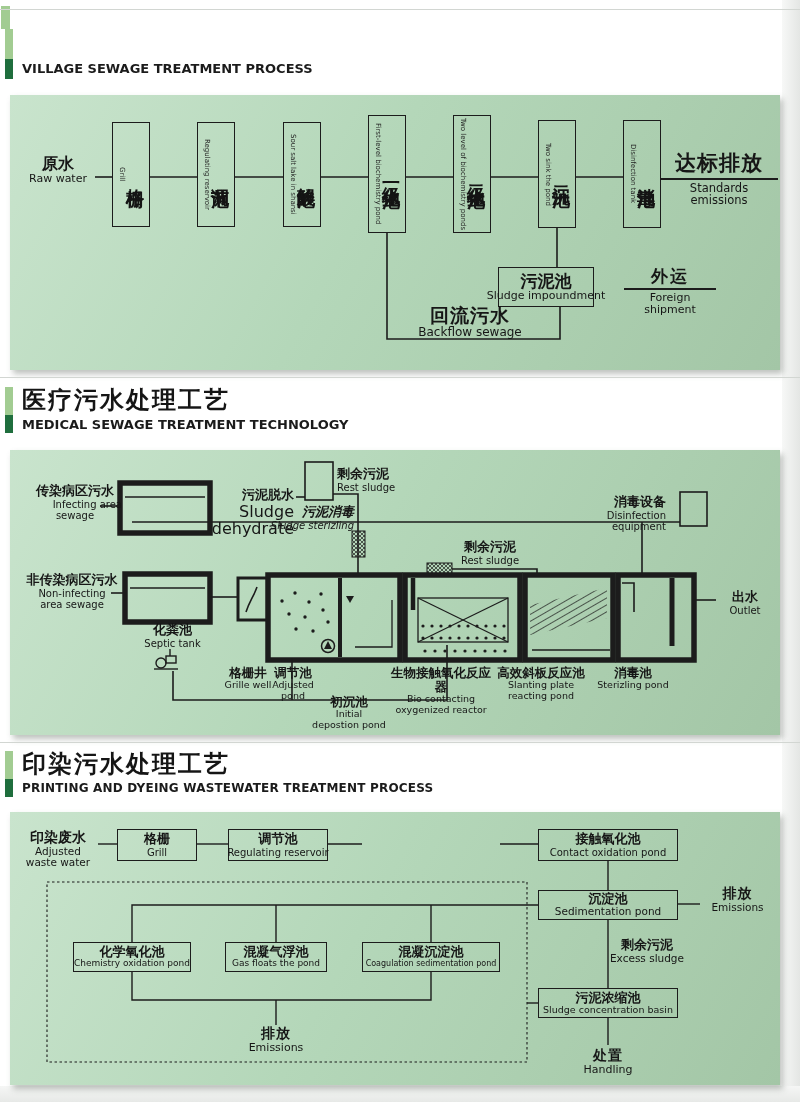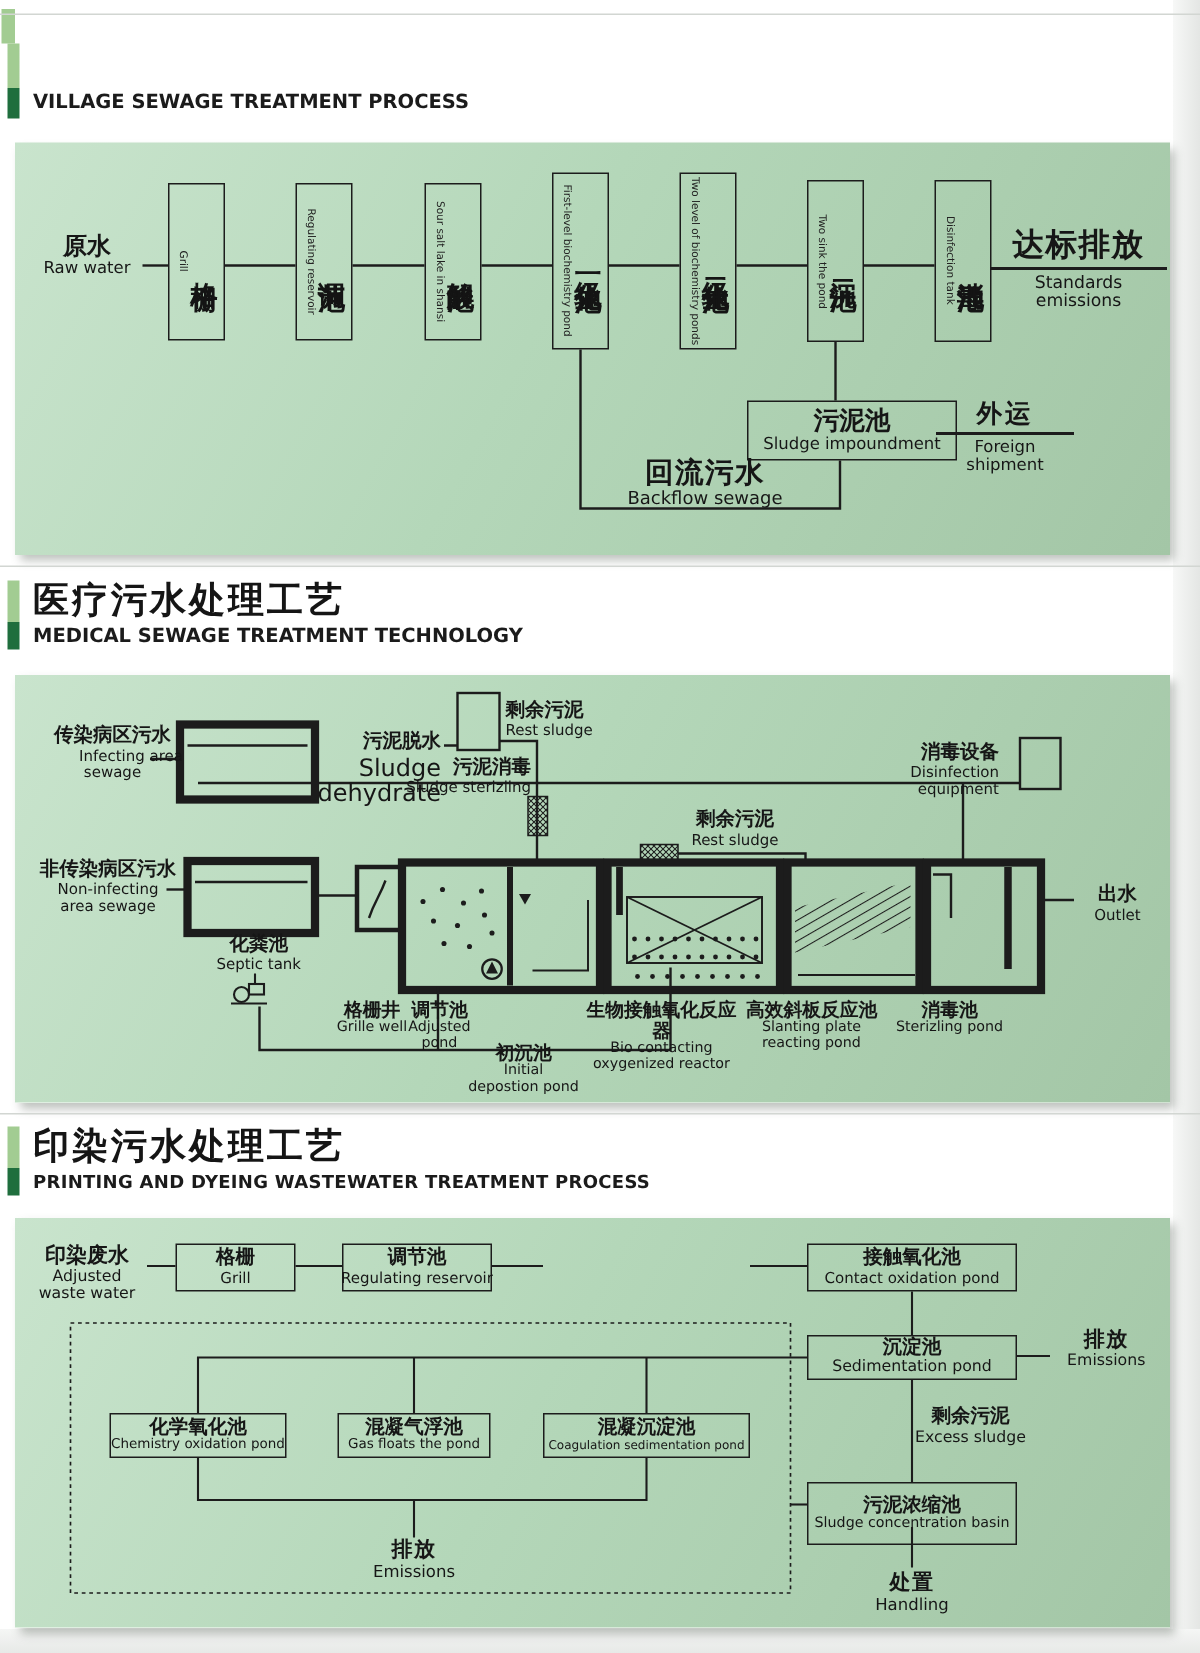--- a/index.html
+++ b/index.html
@@ -85,21 +85,21 @@
     <div class="vbox" style="left:613px;top:25px;width:38px;height:108px;">
       <span class="ven">Disinfection tank</span>
       <span class="vzh">消毒池</span>
     </div>
 
     <div class="lbl" style="left:650px;top:57px;width:118px;">
       <span class="zh u2" style="font-size:21px;letter-spacing:1px;">达标排放</span>
       <span class="en" style="font-size:11.5px;margin-top:2px;">Standards emissions</span>
     </div>
 
-    <div class="hbox" style="left:488px;top:172px;width:140px;height:40px;">
+    <div class="hbox" style="left:488px;top:172px;width:96px;height:40px;">
       <span class="bx-zh" style="font-size:17px;">污泥池</span>
       <span class="bx-en" style="font-size:11px;">Sludge impoundment</span>
     </div>
 
     <div class="lbl" style="left:614px;top:172px;width:92px;">
       <span class="zh u2" style="font-size:17px;letter-spacing:2px;">外运</span>
       <span class="en" style="font-size:11px;margin-top:2px;">Foreign shipment</span>
     </div>
 
     <div class="lbl" style="left:400px;top:210px;width:120px;">
@@ -223,21 +223,21 @@
     <div class="lbl ta-r" style="left:180px;top:38px;width:104px;">
       <span class="zh" style="font-size:13px;">污泥脱水</span>
       <span class="en" style="font-size:16px;">Sludge dehydrate</span>
     </div>
 
     <div class="lbl ta-l" style="left:327px;top:17px;width:72px;">
       <span class="zh" style="font-size:13px;">剩余污泥</span>
       <span class="en" style="font-size:10px;">Rest sludge</span>
     </div>
 
-    <div class="lbl ta-r" style="left:240px;top:55px;width:104px;">
+    <div class="lbl ta-r" style="left:240px;top:55px;width:104px;font-style:italic;">
       <span class="zh" style="font-size:13px;">污泥消毒</span>
       <span class="en" style="font-size:10px;">Sludge sterizling</span>
     </div>
 
     <div class="lbl ta-r" style="left:540px;top:45px;width:116px;">
       <span class="zh" style="font-size:13px;">消毒设备</span>
       <span class="en" style="font-size:10px;">Disinfection equipment</span>
     </div>
 
     <div class="lbl" style="left:440px;top:90px;width:80px;">
@@ -358,21 +358,21 @@
     <div class="lbl" style="left:228px;top:214px;width:76px;">
       <span class="zh" style="font-size:14px;letter-spacing:1px;">排放</span>
       <span class="en" style="font-size:11px;">Emissions</span>
     </div>
 
     <div class="lbl" style="left:592px;top:126px;width:90px;">
       <span class="zh" style="font-size:13px;">剩余污泥</span>
       <span class="en" style="font-size:10.5px;">Excess sludge</span>
     </div>
 
-    <div class="hbox" style="left:528px;top:176px;width:140px;height:42px;">
+    <div class="hbox" style="left:528px;top:176px;width:140px;height:30px;">
       <span class="bx-zh">污泥浓缩池</span>
       <span class="bx-en" style="font-size:9.5px;">Sludge concentration basin</span>
     </div>
 
     <div class="lbl" style="left:562px;top:236px;width:72px;">
       <span class="zh" style="font-size:14px;letter-spacing:1px;">处置</span>
       <span class="en" style="font-size:11px;">Handling</span>
     </div>
   </div>
 

